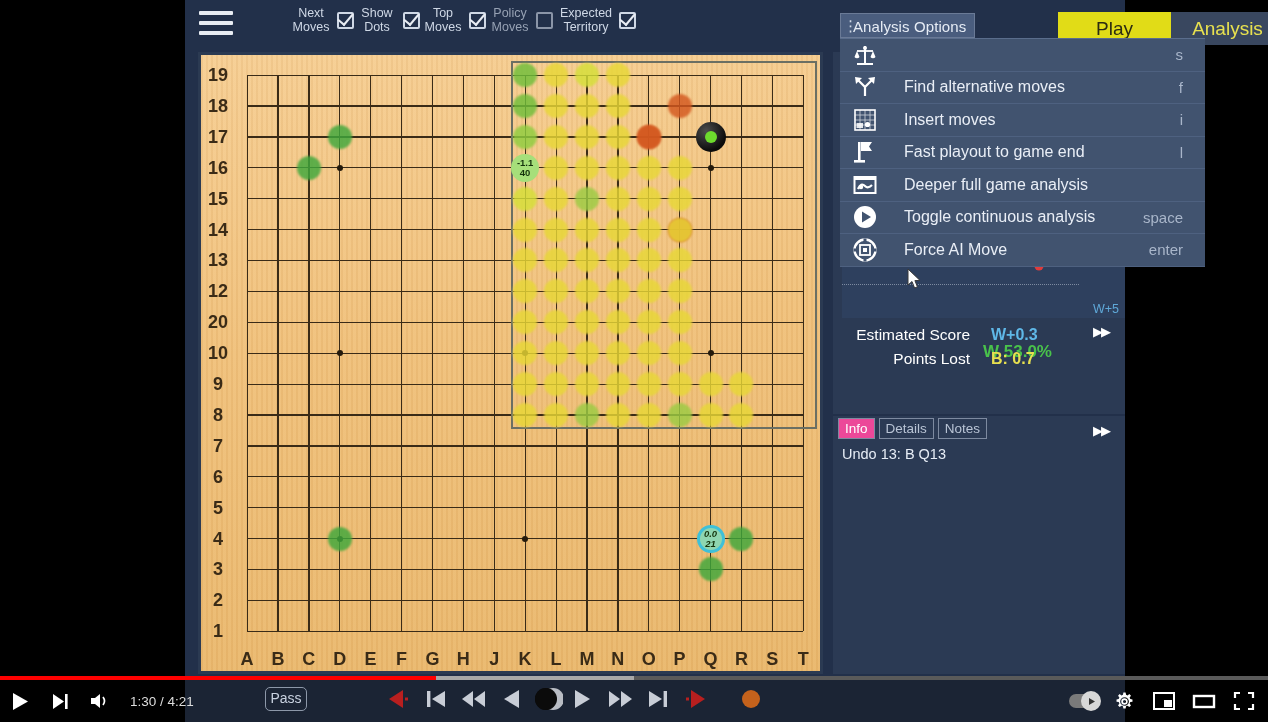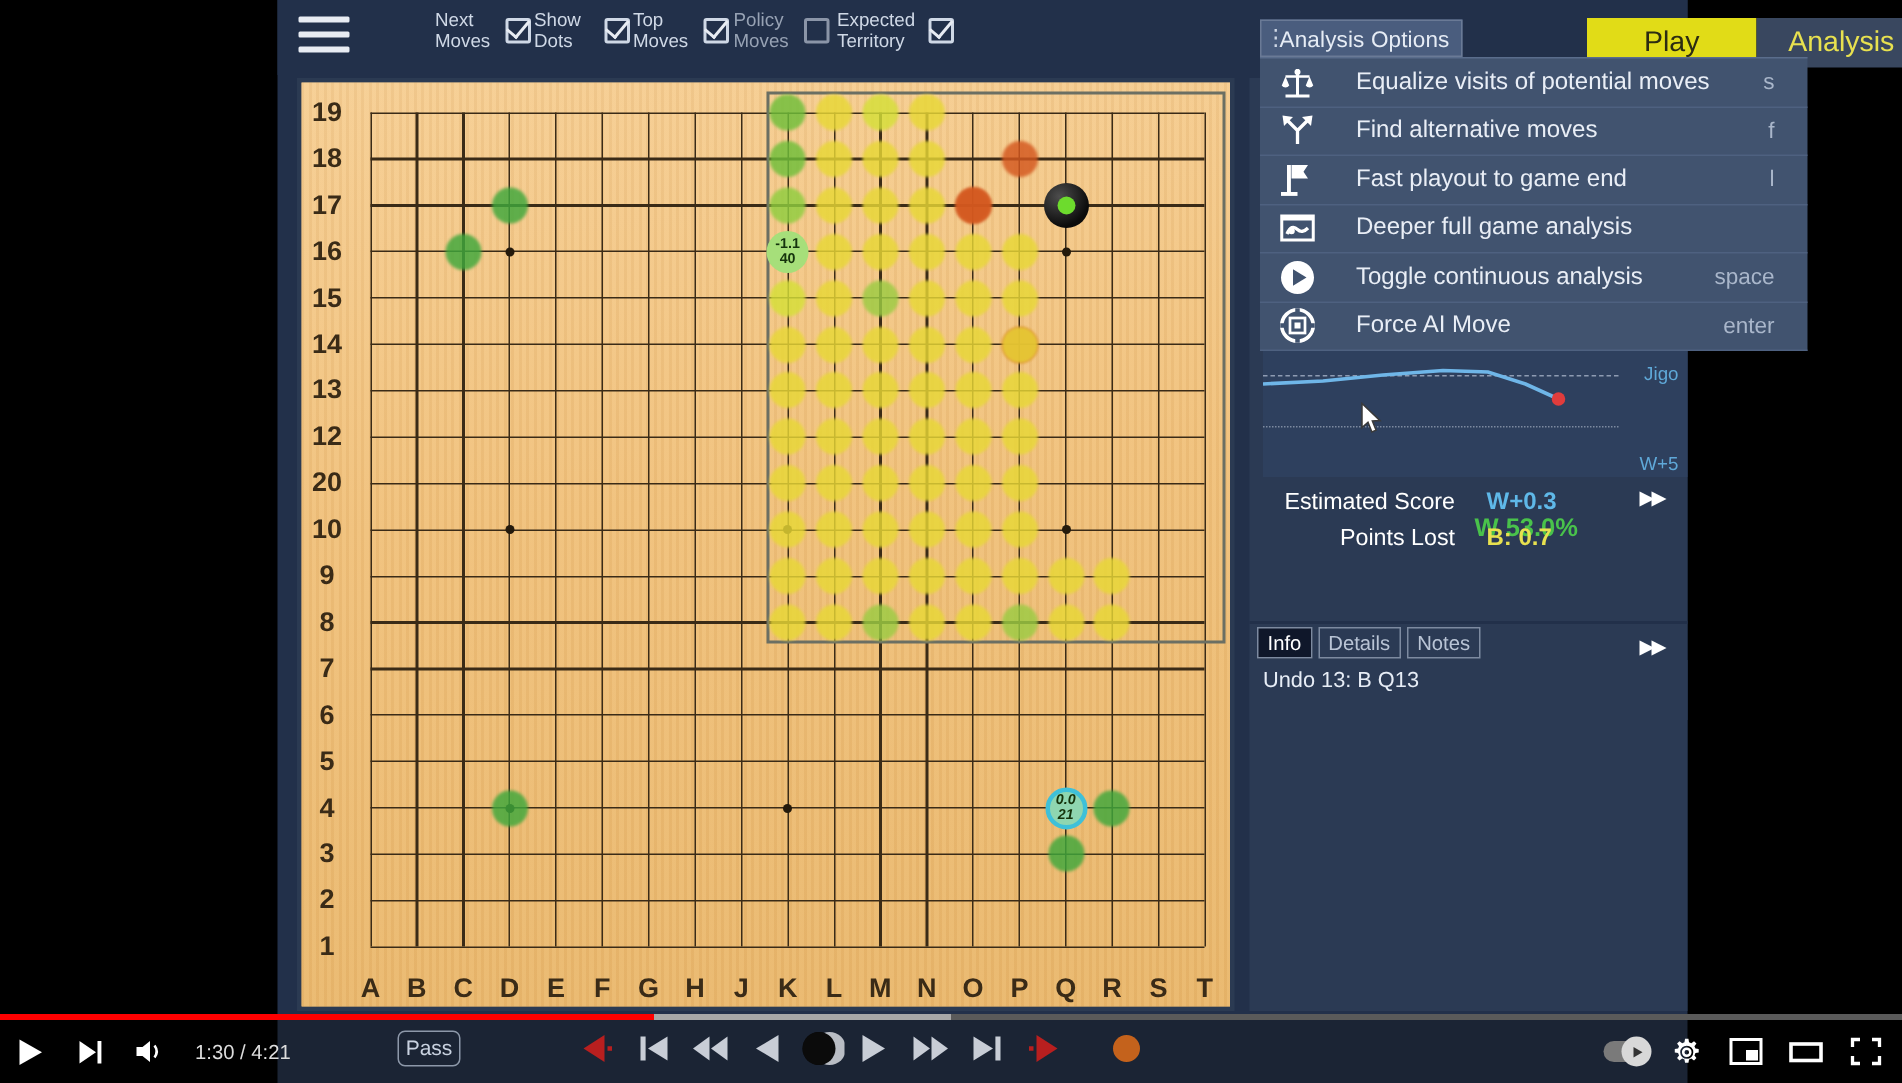--- a/index.html
+++ b/index.html
@@ -11,21 +11,21 @@
   
   .video-area { position:absolute; left:0; top:0; width:1268px; height:676px; background:#000; }
   .app { position:absolute; left:185px; top:0; width:940px; height:676px; background:#22304a; }
 
   
   .toolbar { position:absolute; left:0; top:0; width:940px; height:50px; background:#22304a; }
   .hamburger { position:absolute; left:14px; top:11px; width:34px; height:28px; cursor:pointer; }
   .hamburger span { display:block; height:4px; background:#e8ecf3; border-radius:1px; margin-bottom:6px; }
 
   .tgl { position:absolute; top:6px; display:flex; align-items:center; gap:5px; }
-  .tgl .lbl { color:#cfd8e6; font-size:12.5px; line-height:14px; width:40px; }
+  .tgl .lbl { color:#cfd8e6; font-size:12.5px; line-height:14px; text-align:center; width:40px; }
   .tgl .lbl.dim { color:#97a2b4; }
   .tgl .box { width:17px; height:17px; border:2px solid #cfd8e6; border-radius:2px; position:relative; }
   .tgl .box.dim { border-color:#8b95a8; }
   .tgl .box.on::after { content:""; position:absolute; left:2px; top:-4px; width:7px; height:13px;
       border:solid #e8ecf3; border-width:0 2.5px 2.5px 0; transform:rotate(40deg); }
 
   .ao-btn { position:absolute; left:655px; top:13px; height:25px; padding:2px 8px 2px 12px;
       background:#4a5d7e; color:#e6ecf5; font-size:15px; line-height:21px; border:1px solid #6a7a96;
       letter-spacing:0.1px; }
   .ao-btn::before { content:"⋮"; position:absolute; left:2px; top:1px; color:#cfd8e6; font-size:15px; }
@@ -79,21 +79,21 @@
   .gdashmid { position:absolute; height:0; border-top:1.5px dashed #8e9bb2; }
 
   .stats { position:absolute; left:0; top:274px; width:292px; }
   .stats .row { position:relative; height:24px; }
   .stats .k { position:absolute; right:155px; color:#ffffff; font-size:15.5px; }
   .stats .v { position:absolute; left:158px; font-size:16px; font-weight:bold; }
 
   .tabs-row { position:absolute; left:5px; top:366px; width:285px; height:22px; }
   .mini-tab { float:left; height:21px; padding:0 6px; margin-right:4px; border:1px solid #7d8aa0;
       font-size:13.5px; line-height:20px; }
-  .mini-tab.active { color:#ffffff; background:#0f172a; }
+  .mini-tab.active { color:#ffffff; background:#ec4899; }
   .mini-tab.idle { color:#b9c4d5; }
   .info-body { position:absolute; left:0; top:388px; width:292px; height:40px; background:#2b3a54;
       color:#e7edf6; font-size:14.5px; padding:6px 0 0 9px; }
 
   .divline { position:absolute; background:#22304a; height:2px; left:0; width:292px; }
 
   
   .menu { position:absolute; left:655px; top:38px; width:365px; background:#41536f;
       border-top:1px solid #5a6d8c; z-index:40; }
   .mi { position:relative; height:32.5px; border-bottom:1px solid #4e6180; display:flex; align-items:center; }
@@ -399,33 +399,44 @@
           <div class="mi">
             <span class="micon">
               <svg width="24" height="24" viewBox="0 0 24 24">
                 <path d="M12,3 L12,21 M4,21 L20,21" stroke="#fff" stroke-width="2"></path>
                 <path d="M4,8 L20,8" stroke="#fff" stroke-width="1.8"></path>
                 <path d="M4,8 L1.5,14 a3,3 0 0 0 5,0 Z" fill="#fff"></path>
                 <path d="M20,8 L17.5,14 a3,3 0 0 0 5,0 Z" fill="#fff"></path>
                 <circle cx="12" cy="5" r="2" fill="#fff"></circle>
               </svg>
             </span>
-            <span class="mlabel">Equalize visits of potential moves</span>
             <span class="mkey">s</span>
           </div>
           <div class="mi">
             <span class="micon">
               <svg width="24" height="24" viewBox="0 0 24 24">
                 <path d="M12,21 L12,12 L4,4 M12,12 L20,4" stroke="#fff" stroke-width="2.2" fill="none"></path>
                 <path d="M2,2 L9,3 L3,9 Z" fill="#fff"></path>
                 <path d="M22,2 L15,3 L21,9 Z" fill="#fff"></path>
               </svg>
             </span>
             <span class="mlabel">Find alternative moves</span>
             <span class="mkey">f</span>
+          </div>
+          <div class="mi">
+            <span class="micon">
+              <svg width="24" height="24" viewBox="0 0 24 24">
+                <rect x="2" y="2" width="20" height="20" fill="none" stroke="#fff" stroke-width="1.6"></rect>
+                <path d="M2,7 H22 M2,12 H22 M2,17 H22 M7,2 V22 M12,2 V22 M17,2 V22" stroke="#fff" stroke-width="0.8" opacity=".75"></path>
+                <circle cx="14.5" cy="16.5" r="2.6" fill="#fff"></circle>
+                <path d="M3.5,15 L10,15 L10,20 L3.5,20 Z" fill="#fff" opacity=".85"></path>
+              </svg>
+            </span>
+            <span class="mlabel">Insert moves</span>
+            <span class="mkey">i</span>
           </div>
           <div class="mi">
             <span class="micon">
               <svg width="24" height="24" viewBox="0 0 24 24">
                 <rect x="5" y="2" width="2.6" height="19" fill="#fff"></rect>
                 <path d="M8,2 L19,2 L16,6.5 L19,11 L8,11 Z" fill="#fff"></path>
                 <rect x="1" y="20" width="11" height="2.6" fill="#fff"></rect>
               </svg>
             </span>
             <span class="mlabel">Fast playout to game end</span>

